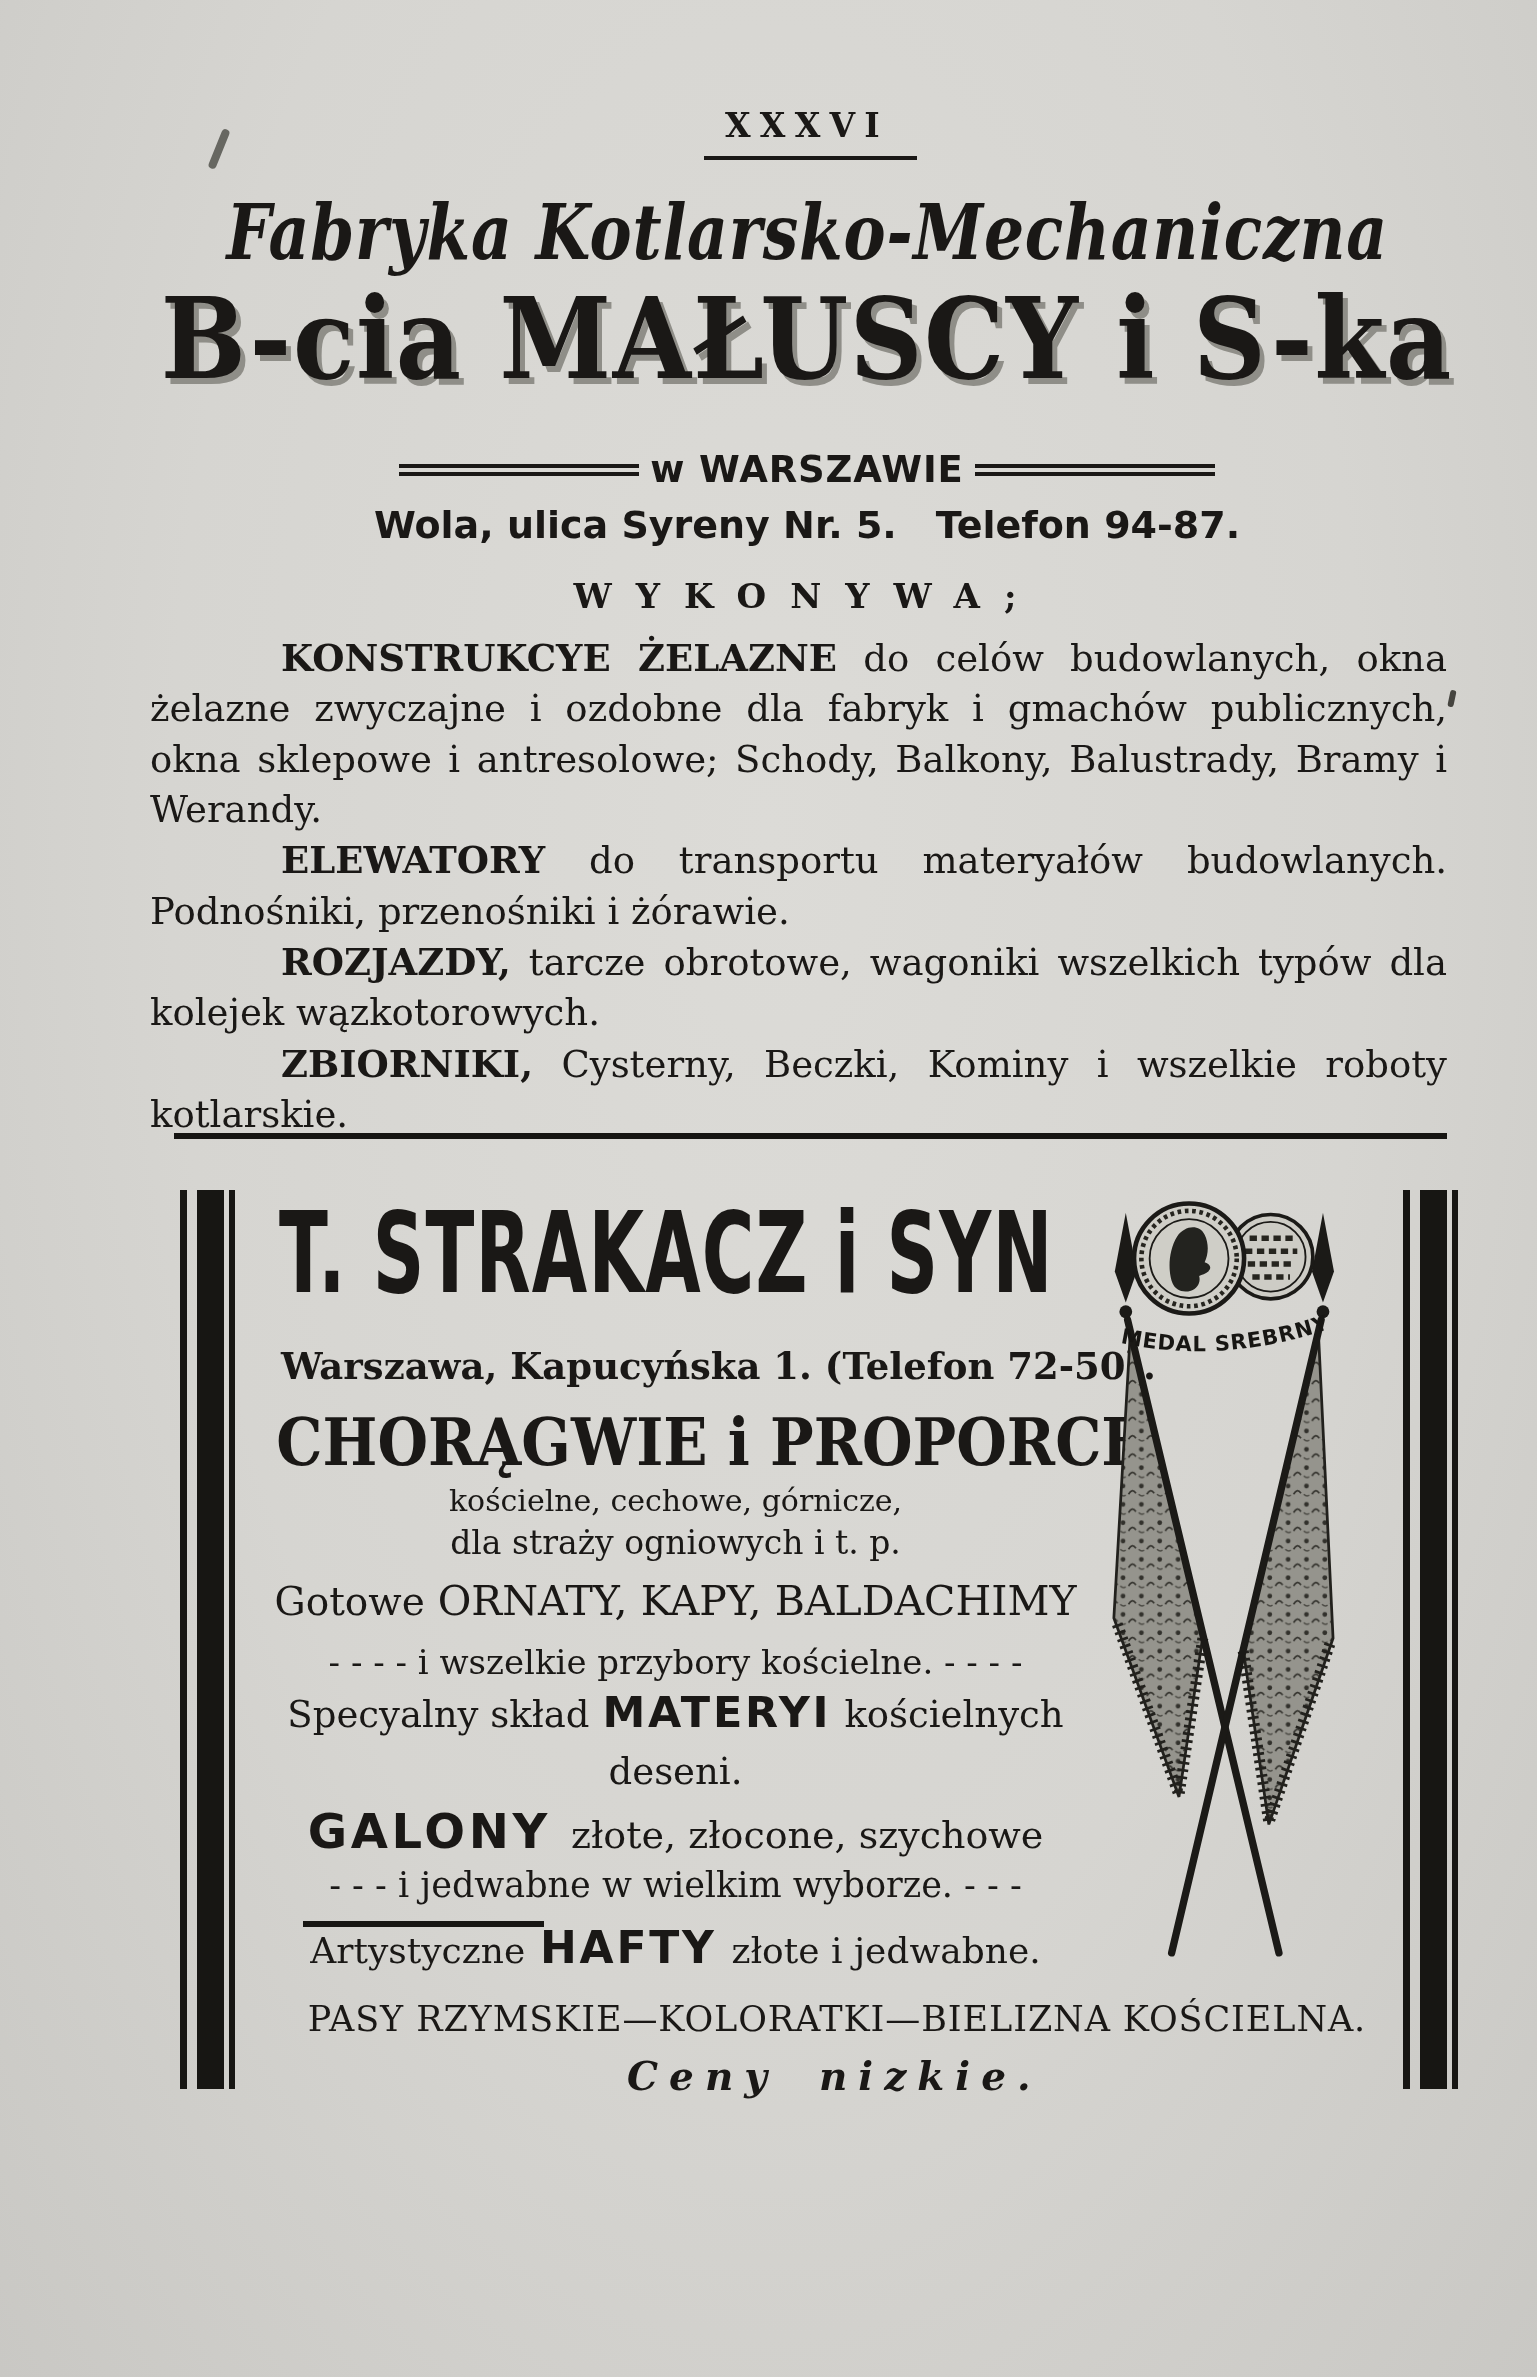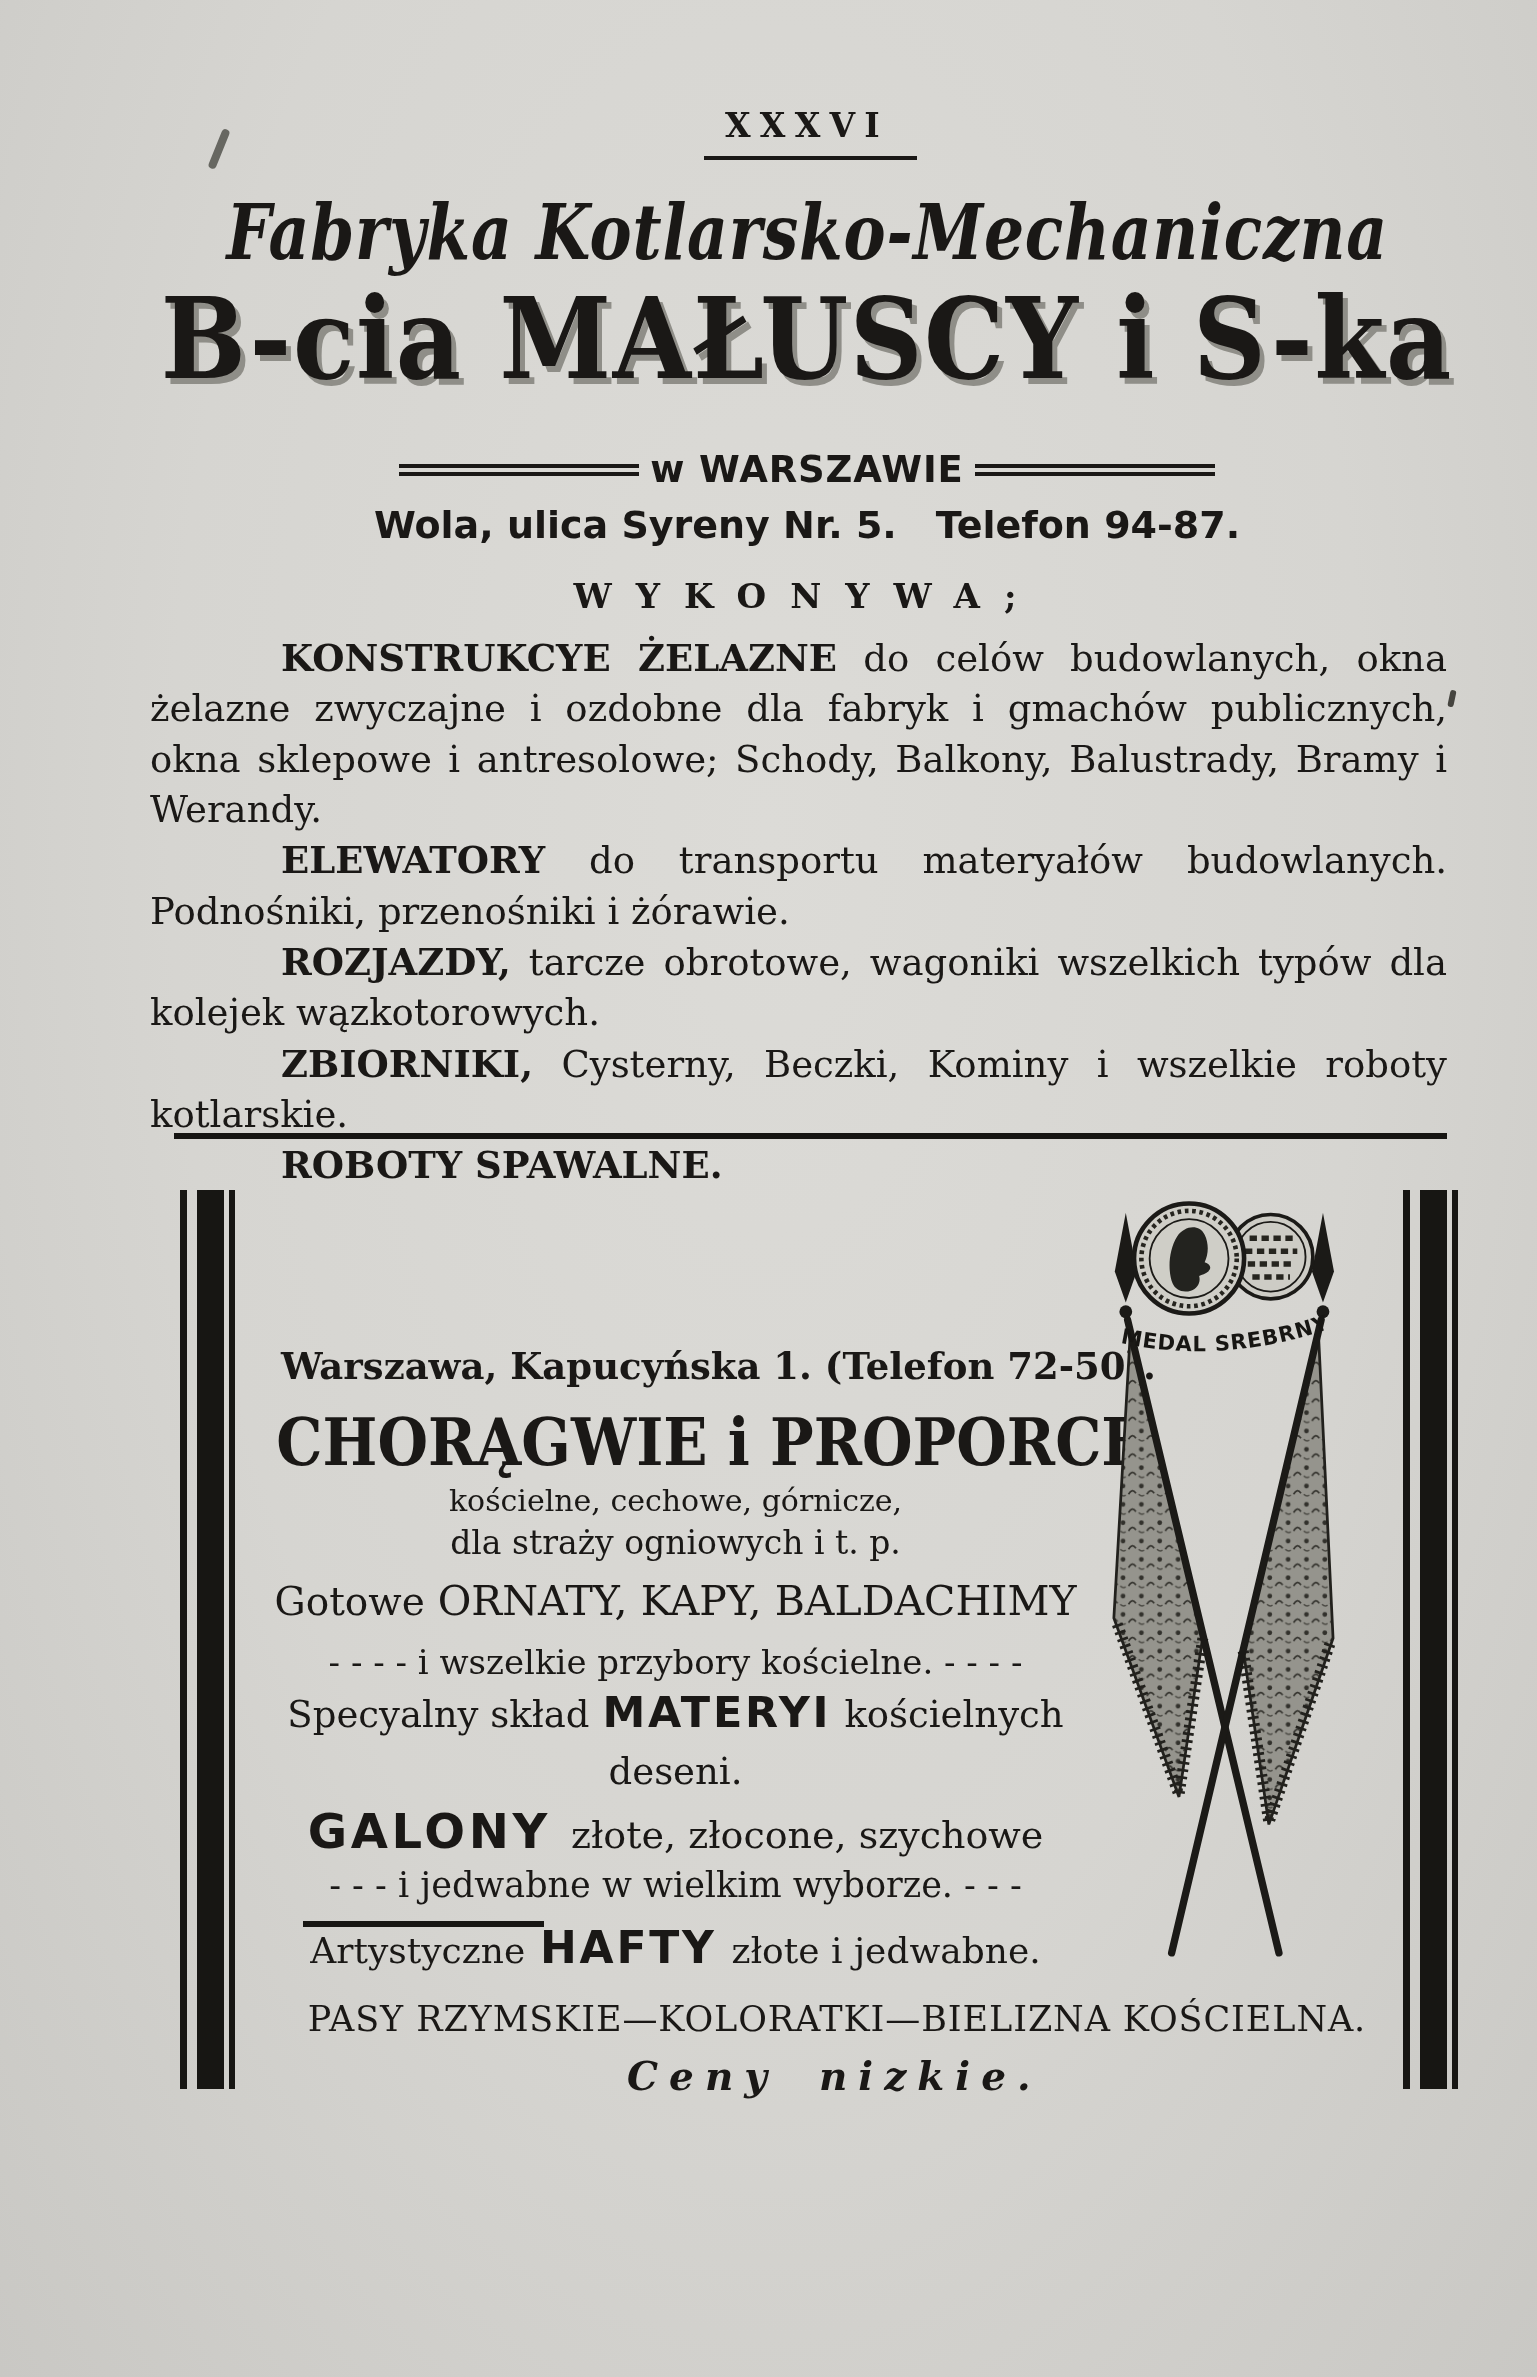--- a/index.html
+++ b/index.html
@@ -101,29 +101,31 @@
   <div class="abs col sans" id="addressline">
     <span>Wola, ulica Syreny Nr. 5.</span><span class="phone">Telefon 94-87.</span>
   </div>
   <div class="abs col" id="wykonywa">WYKONYWA;</div>
 
   <div class="abs" id="offers">
     <p><span class="lead">KONSTRUKCYE ŻELAZNE</span><span> do celów budowlanych, okna żelazne zwyczajne i ozdobne dla fabryk i gmachów publicznych, okna sklepowe i antresolowe; Schody, Balkony, Balustrady, Bramy i Werandy.</span></p>
     <p><span class="lead">ELEWATORY</span><span> do transportu materyałów budowlanych. Podnośniki, przenośniki i żórawie.</span></p>
     <p><span class="lead">ROZJAZDY,</span><span> tarcze obrotowe, wagoniki wszelkich typów dla kolejek wązkotorowych.</span></p>
     <p><span class="lead">ZBIORNIKI,</span><span> Cysterny, Beczki, Kominy i wszelkie roboty kotlarskie.</span></p>
-    <p><span class="lead">ROBOTY SPAWALNE.</span><span></span></p>
   </div>
 
   <div class="abs" id="divider"></div>
 
   <div class="abs" id="ad2">
     <div class="vrule left"></div>
     <div class="vrule right"></div>
 
+    <div id="ad2-company">
+      <span class="cond heavy">T. STRAKACZ i SYN</span>
+    </div>
     <div id="ad2-address">Warszawa, Kapucyńska 1.  (Telefon 72-50).</div>
 
     <div class="cline" id="ad2-headline">
       <span class="cond">CHORĄGWIE i PROPORCE</span>
     </div>
     <div class="cline" id="ad2-sub1">kościelne, cechowe, górnicze,</div>
     <div class="cline" id="ad2-sub2">dla straży ogniowych i t. p.</div>
 
     <div class="cline" id="ad2-ornaty">
       <span>Gotowe</span><span class="caps">ORNATY, KAPY, BALDACHIMY</span>

